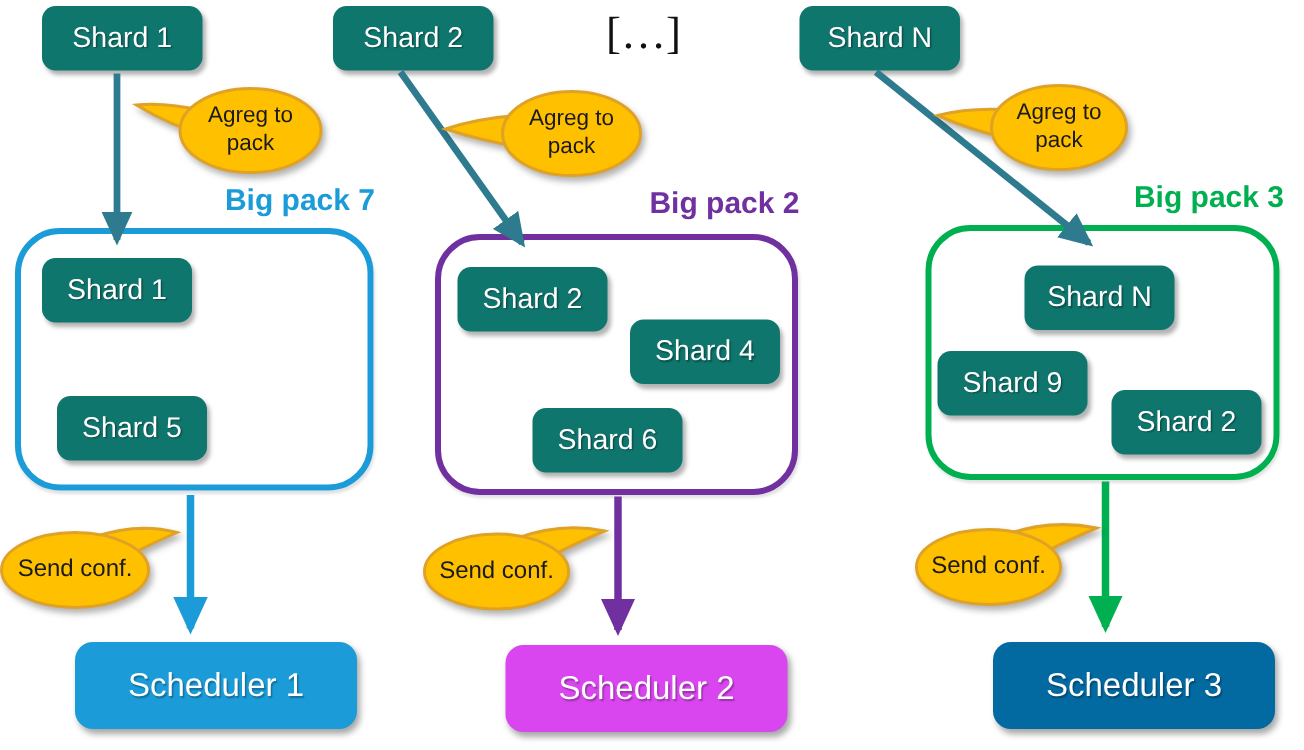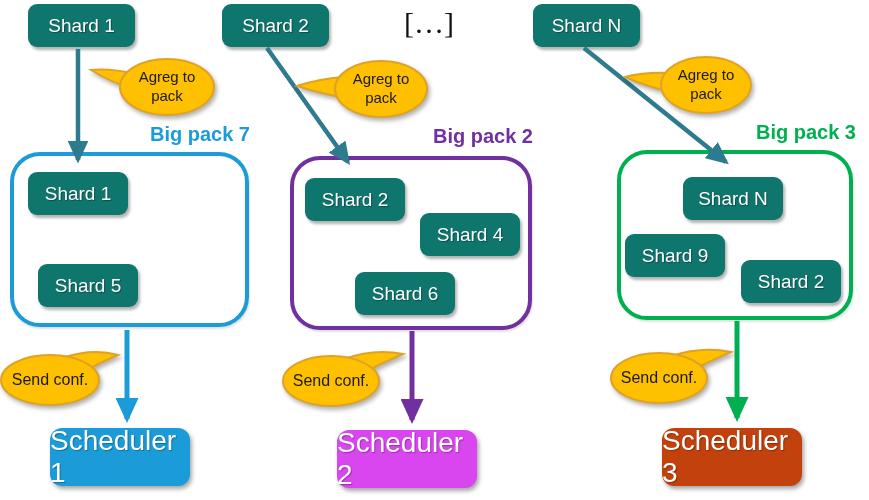--- a/index.html
+++ b/index.html
@@ -39,27 +39,27 @@
     font-size:20px; font-weight:bold;
   }
   .pl1 { left:90px;  top:123px; color:#1B9CD8; }
   .pl2 { left:373px; top:125px; color:#7030A0; }
   .pl3 { left:696px; top:121px; color:#00B050; }
 
   
   .scheduler {
     position:absolute; z-index:1; box-sizing:border-box;
     display:flex; align-items:center; justify-content:center;
-    width:140px; height:58px; border-radius:12px; color:#ffffff;
-    font-size:28px; text-shadow:1px 1px 1px rgba(0,0,0,.3);
+    width:188px; height:58px; border-radius:12px; color:#ffffff;
+    font-size:22px; text-shadow:1px 1px 1px rgba(0,0,0,.3);
     box-shadow:2px 3px 4px rgba(0,0,0,.35);
   }
   .s1 { left:50px;  top:428px; background:#1B9CD8; }
   .s2 { left:337px; top:430px; background:#d946ef; }
-  .s3 { left:662px; top:428px; background:#c2410c; }
+  .s3 { left:662px; top:428px; background:#0369a1; }
 
   .ellipsis {
     position:absolute; z-index:1; left:404px; top:6px;
     font-family:"Liberation Serif", serif; font-size:30px; color:#111111;
   }
 
   
   .connector-layer { position:absolute; inset:0; z-index:2; pointer-events:none; }
   .arrow { fill:none; }
   .arrow-teal   { stroke:#2E7A8E; stroke-width:4.5; }

